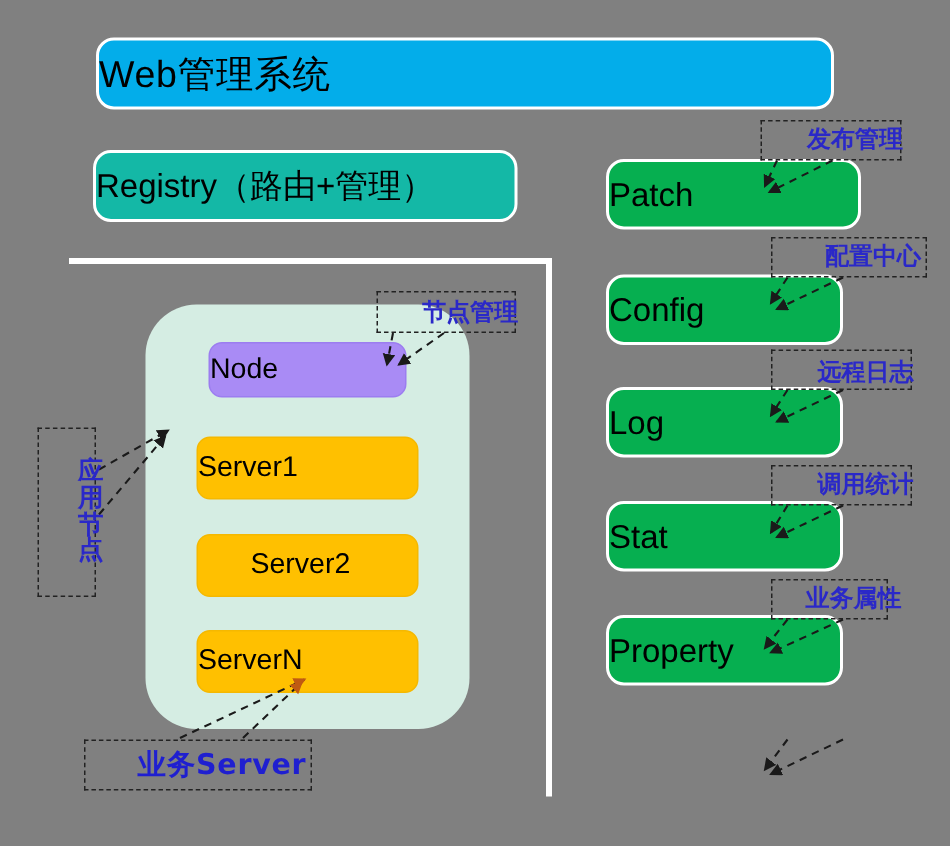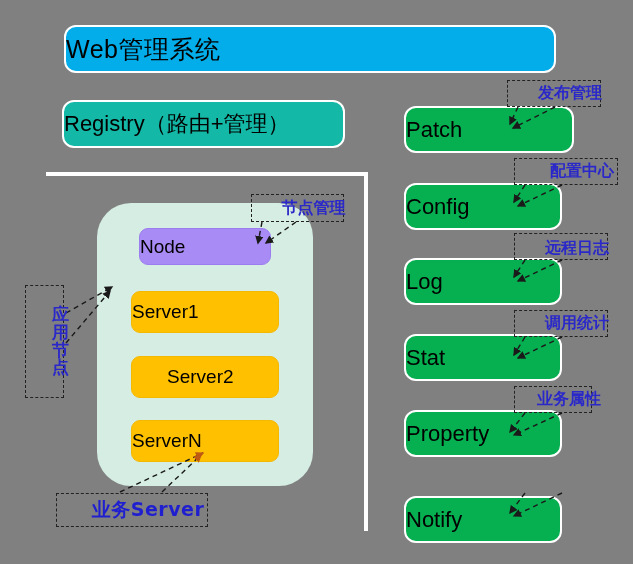--- a/index.html
+++ b/index.html
@@ -145,23 +145,20 @@
   </div>
   <div class="box box-green" style="left:404px;top:183px;width:158px;height:47px;">
     <span>Config</span>
   </div>
   <div class="box box-green" style="left:404px;top:334px;width:158px;height:47px;">
     <span>Stat</span>
   </div>
   <div class="box box-green" style="left:404px;top:410px;width:158px;height:47px;">
     <span>Property</span>
   </div>
-  <div class="box box-green" style="left:404px;top:496px;width:158px;height:47px;">
-    <span>Notify</span>
-  </div>
 
   <div class="callout" style="left:507px;top:80px;width:94px;height:27px;">
     <span>发布管理</span>
   </div>
   <div class="callout" style="left:514px;top:158px;width:104px;height:27px;">
     <span>配置中心</span>
   </div>
   <div class="callout" style="left:514px;top:233px;width:94px;height:27px;align-items:flex-end;">
     <span>远程日志</span>
   </div>

